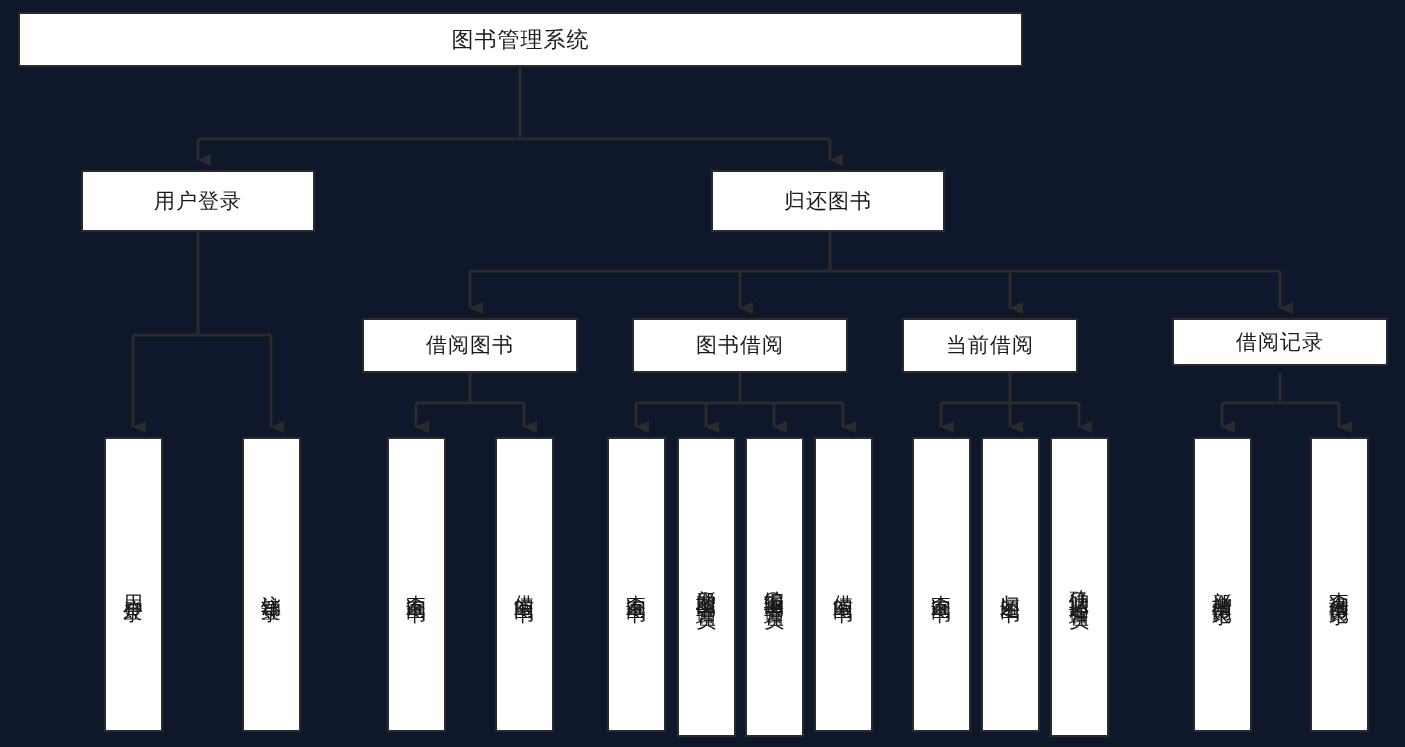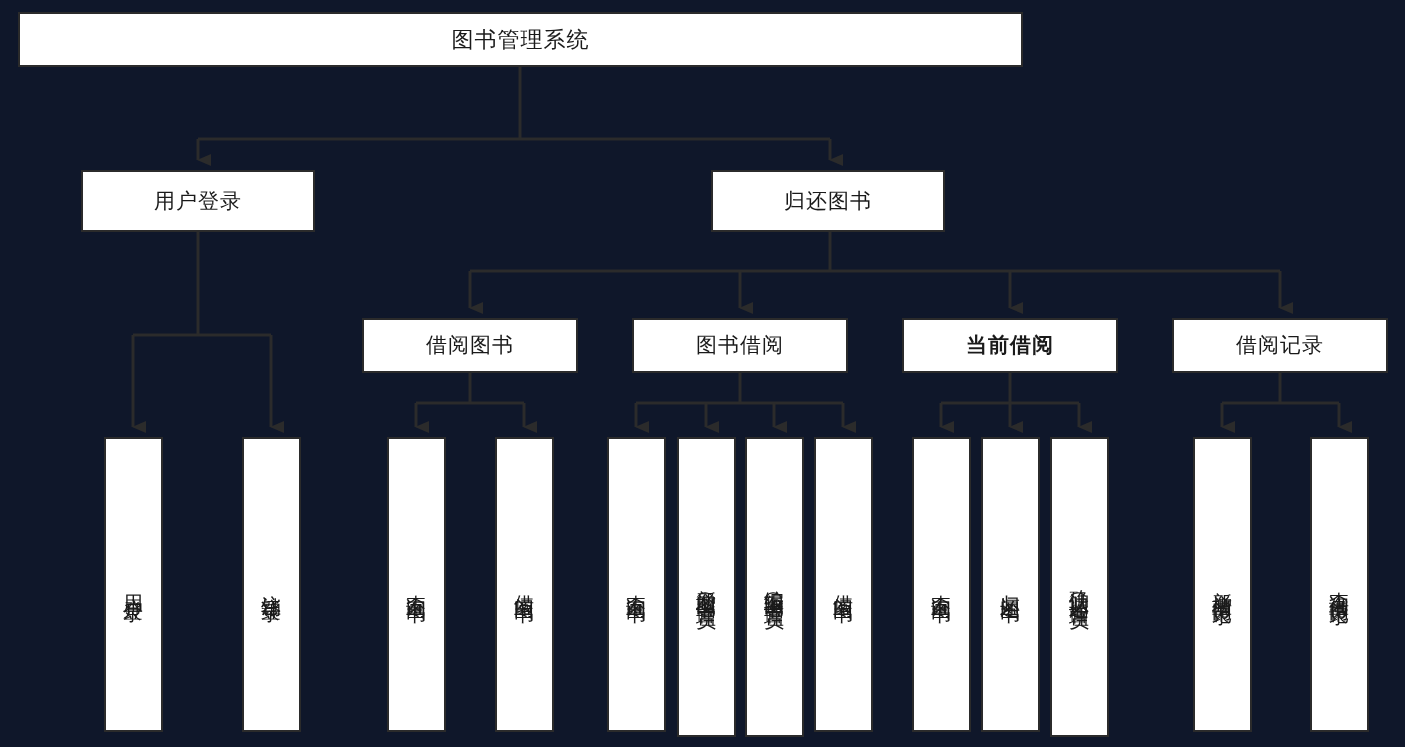--- a/index.html
+++ b/index.html
@@ -127,24 +127,24 @@
   <div class="node-box" style="left:711px; top:170px; width:234px; height:62px;">
     <span class="node-label">归还图书</span>
   </div>
 
   <div class="node-box" style="left:362px; top:318px; width:216px; height:55px;">
     <span class="node-label">借阅图书</span>
   </div>
   <div class="node-box" style="left:632px; top:318px; width:216px; height:55px;">
     <span class="node-label">图书借阅</span>
   </div>
-  <div class="node-box" style="left:902px; top:318px; width:216px; height:55px;font-weight:bold;">
+  <div class="node-box" style="left:902px; top:318px; width:176px; height:55px;">
     <span class="node-label">当前借阅</span>
   </div>
-  <div class="node-box" style="left:1172px; top:318px; width:216px; height:55px;">
+  <div class="node-box" style="left:1172px; top:318px; width:216px; height:48px;">
     <span class="node-label">借阅记录</span>
   </div>
 
   <div class="node-box vertical" style="left:104px; top:437px; width:59px; height:295px;">
     <span class="node-label">用户登录</span>
   </div>
   <div class="node-box vertical" style="left:242px; top:437px; width:59px; height:295px;">
     <span class="node-label">注销登录</span>
   </div>
 

